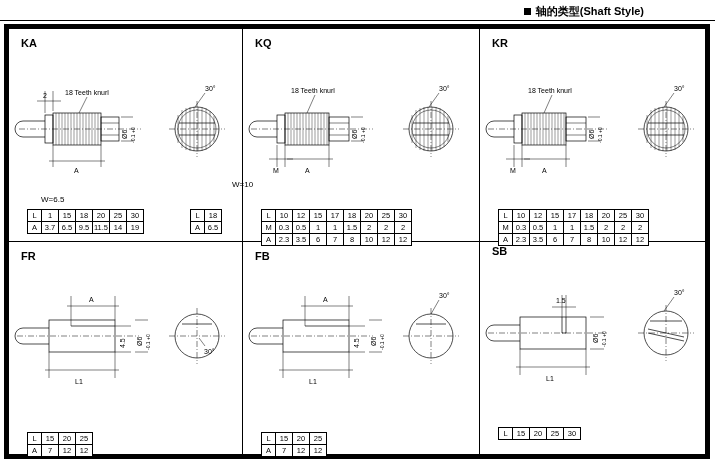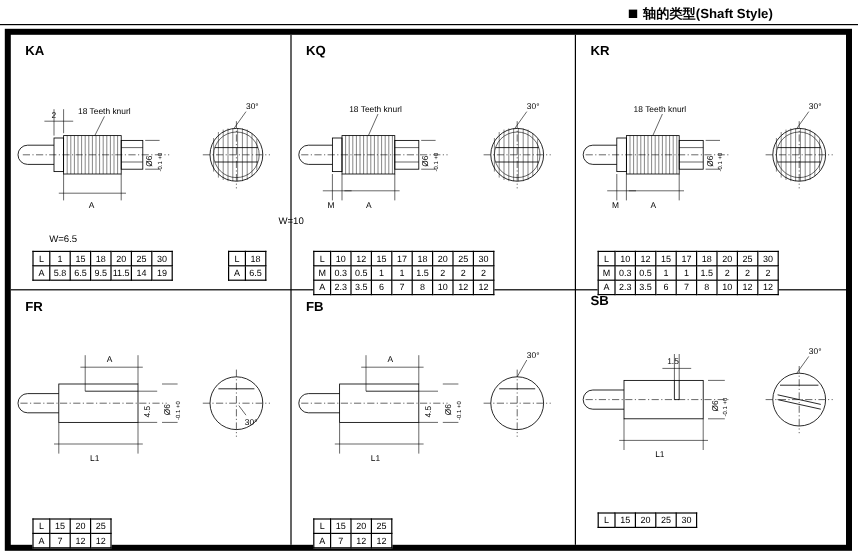--- a/index.html
+++ b/index.html
@@ -178,21 +178,21 @@
             <td class="lbl">L</td>
             <td>1</td>
             <td>15</td>
             <td>18</td>
             <td>20</td>
             <td>25</td>
             <td>30</td>
           </tr>
           <tr>
             <td class="lbl">A</td>
-            <td>5.8</td>
+            <td>3.7</td>
             <td>6.5</td>
             <td>9.5</td>
             <td>11.5</td>
             <td>14</td>
             <td>19</td>
           </tr>
         </tbody>
           </table>
       </div>
 

